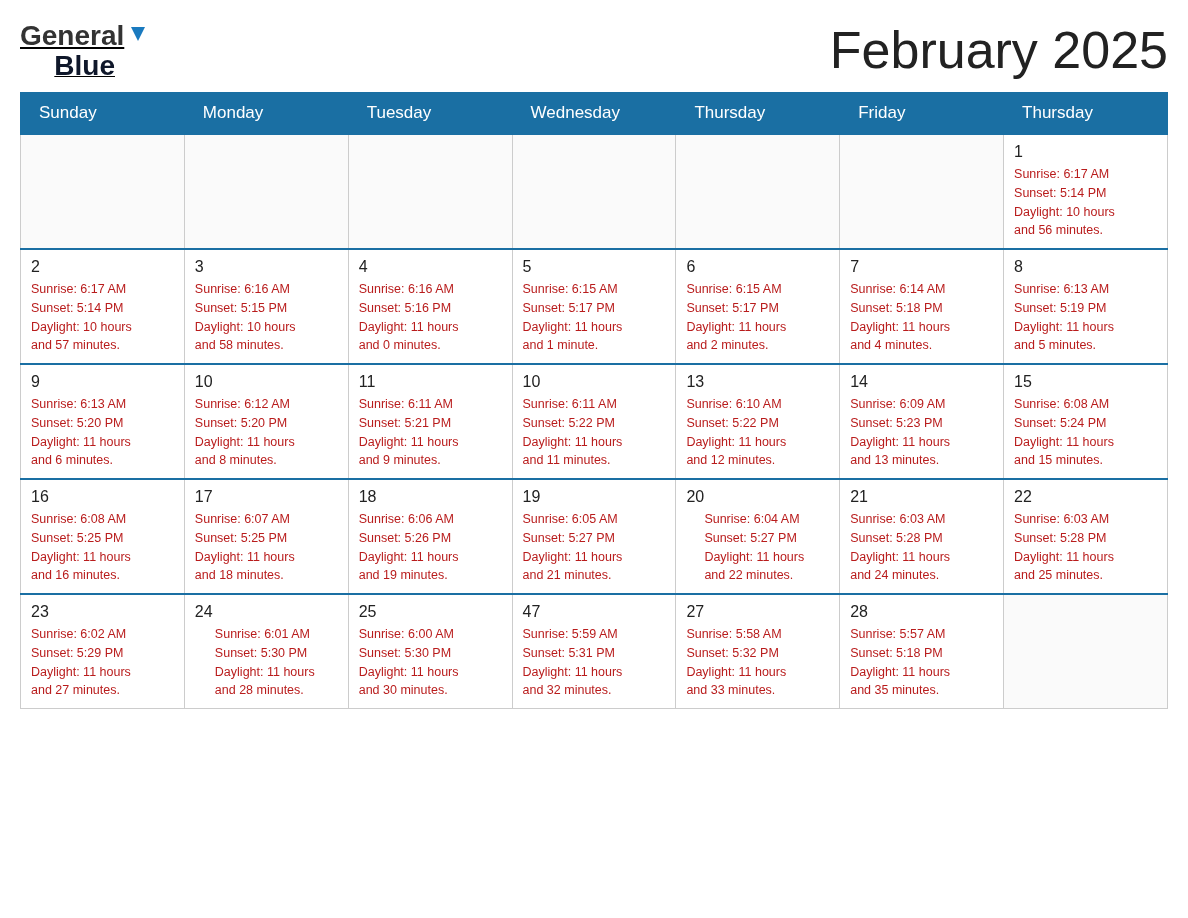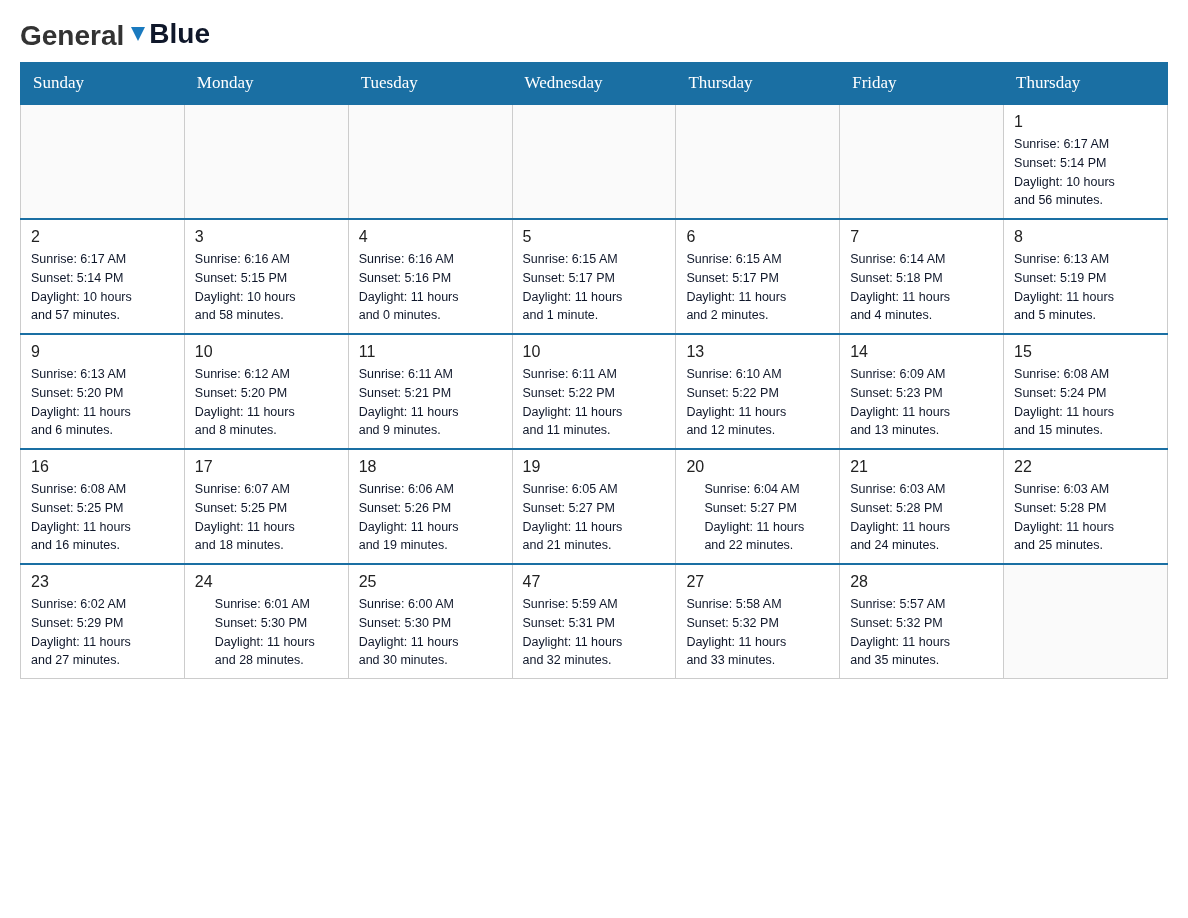--- a/index.html
+++ b/index.html
@@ -11,22 +11,23 @@
       min-height: 918px;
     }
     .header {
       display: flex;
       justify-content: space-between;
       align-items: flex-start;
       margin-bottom: 10px;
     }
     .logo {
       display: flex;
-      flex-direction: row;
-      align-items: flex-start;
+      flex-direction: column;
+      align-items: center;
+      text-decoration: underline;
     }
     .title-block {
       text-align: right;
     }
     .calendar-title {
       font-size: 52px;
       font-weight: normal;
       color: #222;
     }
     .calendar-subtitle {
@@ -36,25 +37,24 @@
     }
     .calendar {
       width: 100%;
       border-collapse: collapse;
       margin-top: 10px;
     }
     .calendar th {
       background-color: #1a6fa3;
       color: #fff;
       text-align: left;
-      padding: 10px 12px;
+      padding: 10px 18px;
       font-size: 17px;
       font-weight: normal;
       border: 1px solid #1a6fa3;
-      font-family: Liberation Serif, serif;
     }
     .calendar td {
       vertical-align: top;
       border: 1px solid #ccc;
       padding: 8px 10px;
       width: 14.28%;
       min-height: 110px;
       font-size: 13px;
       color: #333;
     }
@@ -63,21 +63,21 @@
     }
     .day-number {
       font-size: 16px;
       font-weight: normal;
       color: #222;
       margin-bottom: 4px;
       display: block;
     }
     .day-info {
       font-size: 12.5px;
-      color: #0f172a;
+      color: #b91c1c;
       line-height: 1.5;
     }
     .empty-cell {
       background: #fafafa;
     }
     .logo-row {
       display: flex;
       align-items: center;
     }
     .logo-general {
@@ -97,20 +97,21 @@
         <svg width="22" height="22" viewBox="0 0 22 22">
           <polygon points="4,4 18,4 11,18" fill="#1a7abf"></polygon>
         </svg>
       </span>
     </div>
     <div style="margin-top:-2px;">
       <span style="font-size:28px;font-weight:bold;color:#0f172a;">Blue</span>
     </div>
   </div>
   <div class="title-block">
+    <div class="calendar-title">February 2025</div>
   </div>
 </div>
 
 <table class="calendar">
   <thead>
     <tr>
       <th>Sunday</th>
       <th>Monday</th>
       <th>Tuesday</th>
       <th>Wednesday</th>
@@ -320,20 +321,20 @@
         <td>
           <span class="day-number">27</span>
           <div class="day-info" style="white-space: pre-line;">Sunrise: 5:58 AM
 Sunset: 5:32 PM
 Daylight: 11 hours
 and 33 minutes.</div>
         </td>
         <td>
           <span class="day-number">28</span>
           <div class="day-info" style="white-space: pre-line;">Sunrise: 5:57 AM
-Sunset: 5:32 PM
+Sunset: 5:18 PM
 Daylight: 11 hours
 and 35 minutes.</div>
         </td>
         <td class="empty-cell"></td>
       </tr>
     </tbody>
 </table>
 
 </body></html>

